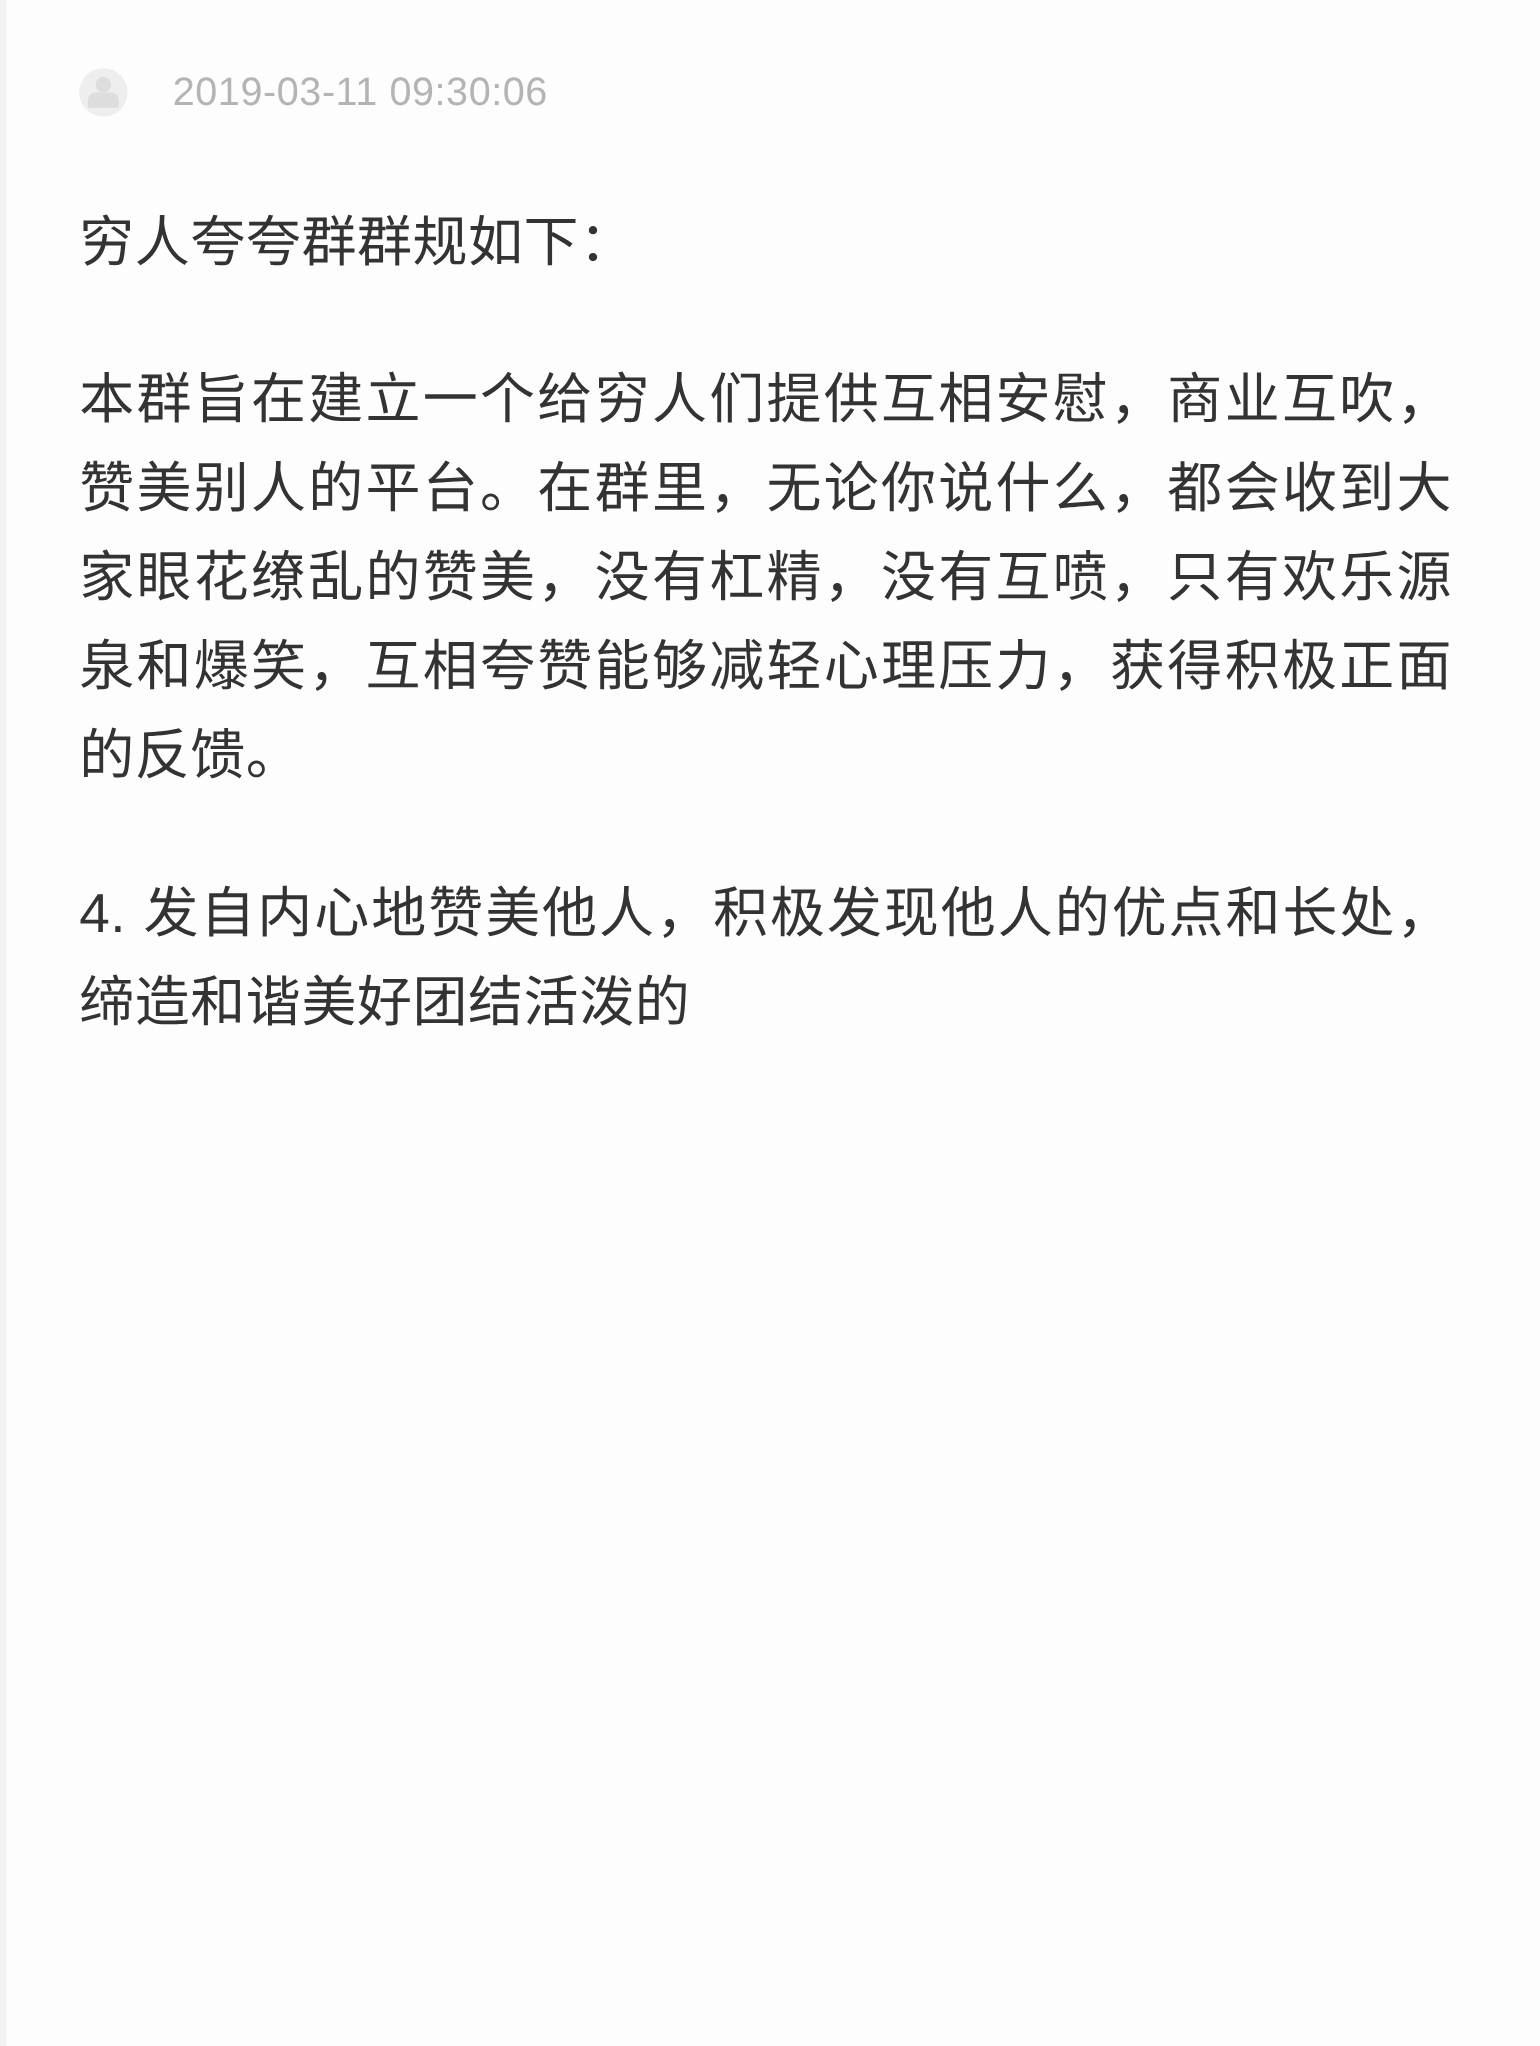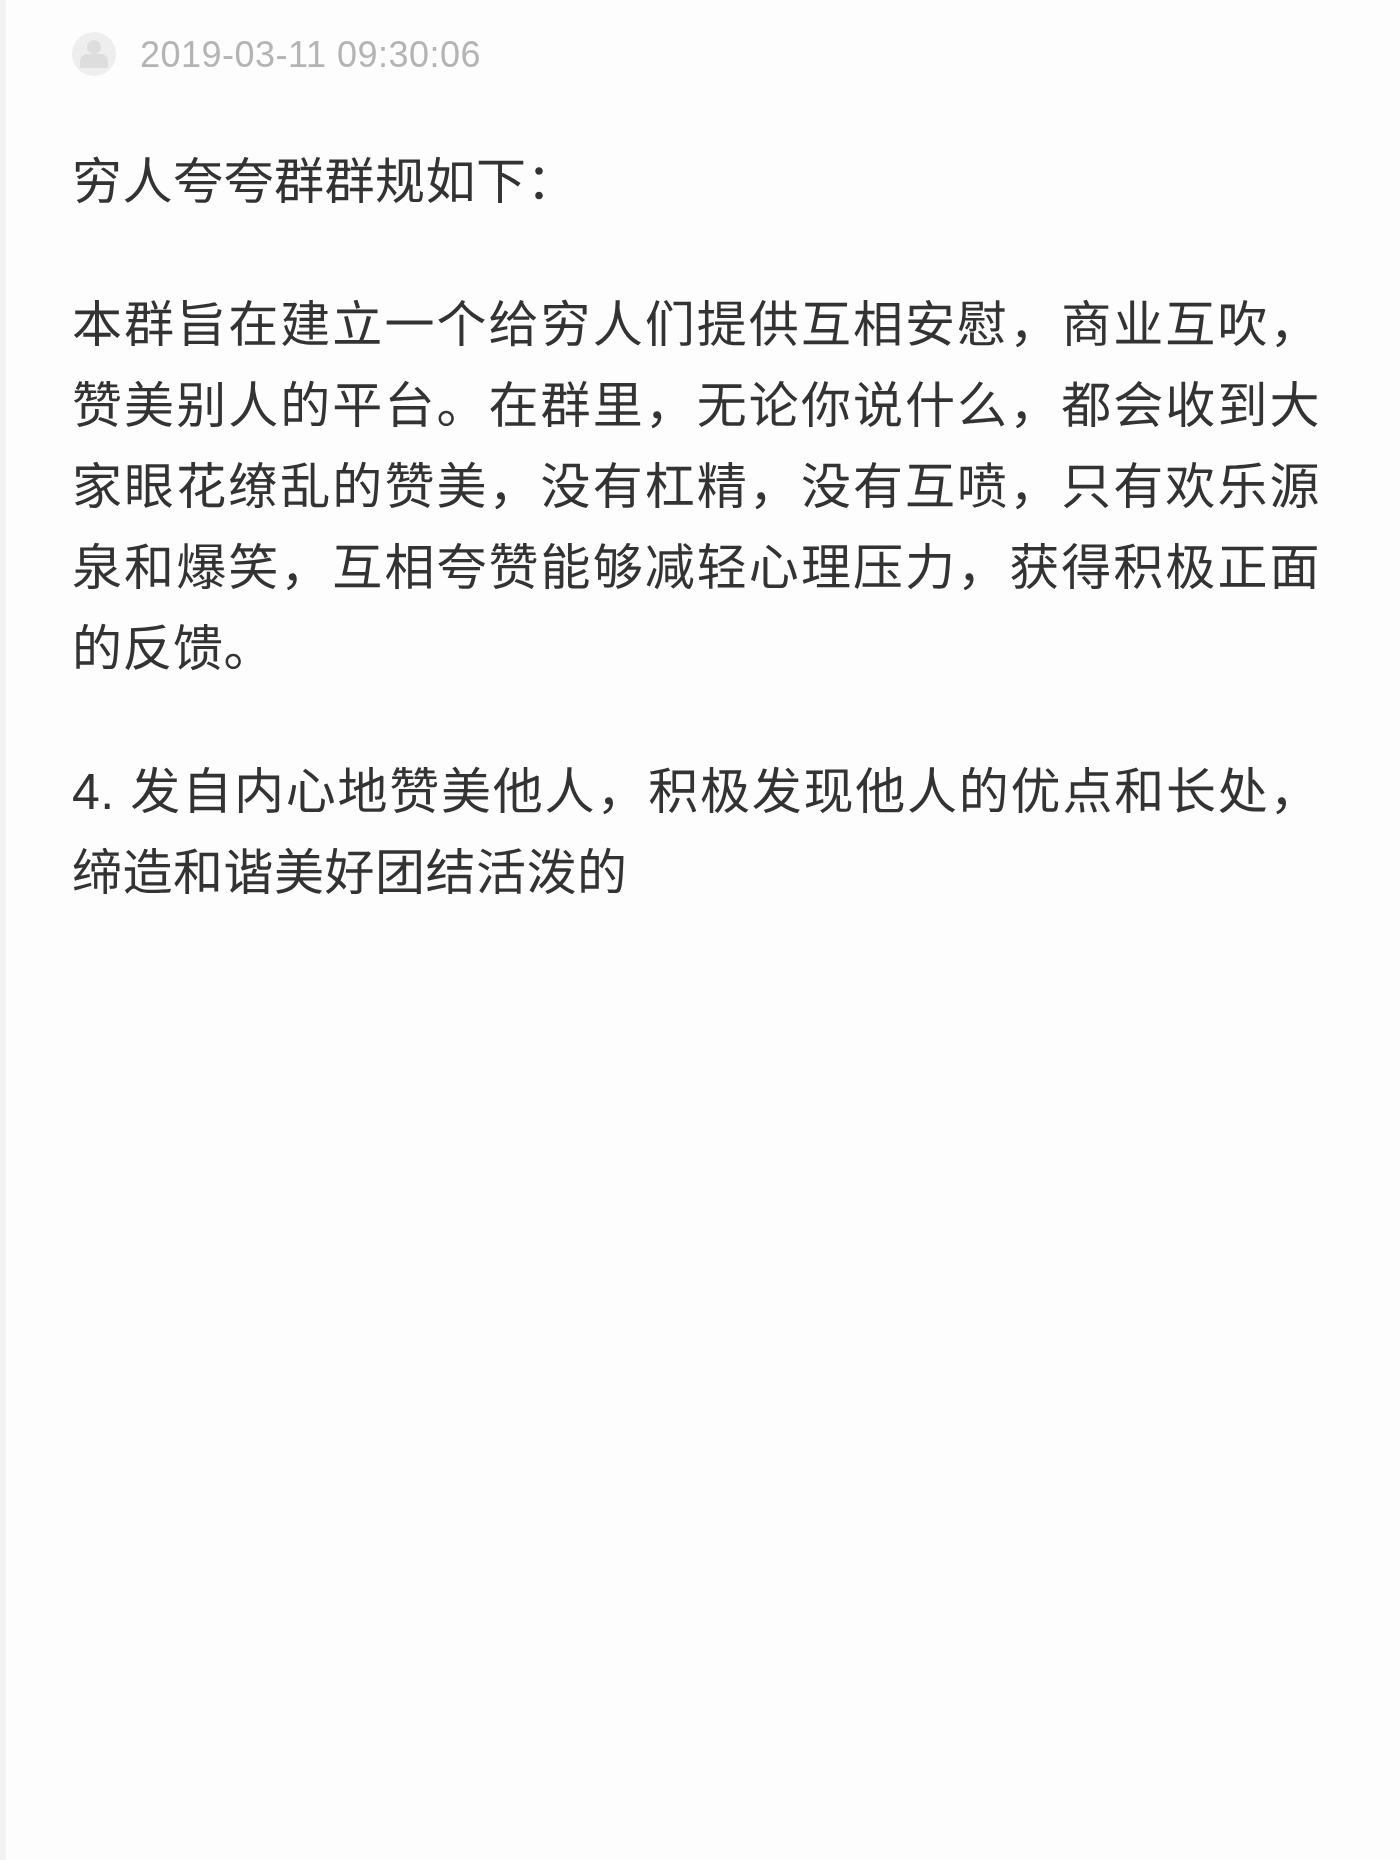--- a/index.html
+++ b/index.html
@@ -34,23 +34,24 @@
     font-size: 72px;
     line-height: 1.38;
     font-weight: 700;
     color: #2b2b2b;
     letter-spacing: 1px;
     margin: 18px 0 0 0;
     max-width: 1180px;
   }
   .meta-row {
     display: flex;
-    align-items: flex-end;
-    margin-top: 24px;
+    align-items: flex-start;
+    margin-top: 62px;
     height: 52px;
+    gap: 17px;
   }
   .meta-avatar {
     width: 44px;
     height: 44px;
     border-radius: 50%;
     background: #eeeeee;
     position: relative;
     flex: 0 0 auto;
     overflow: hidden;
   }

